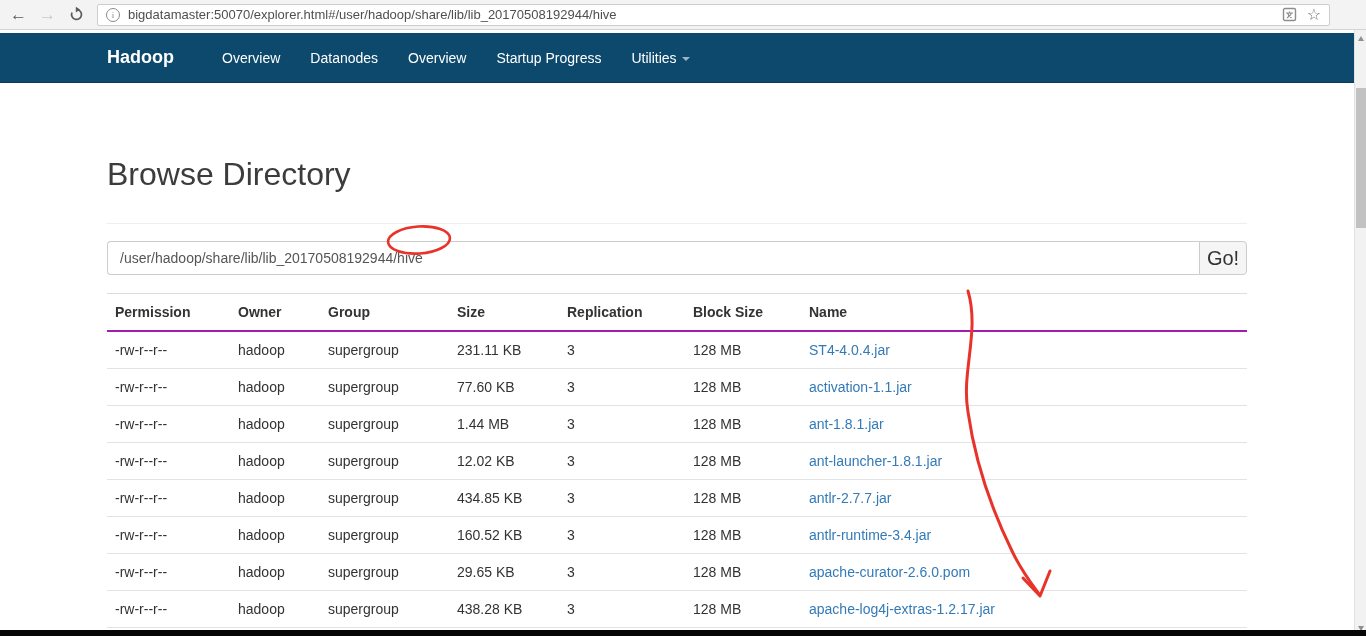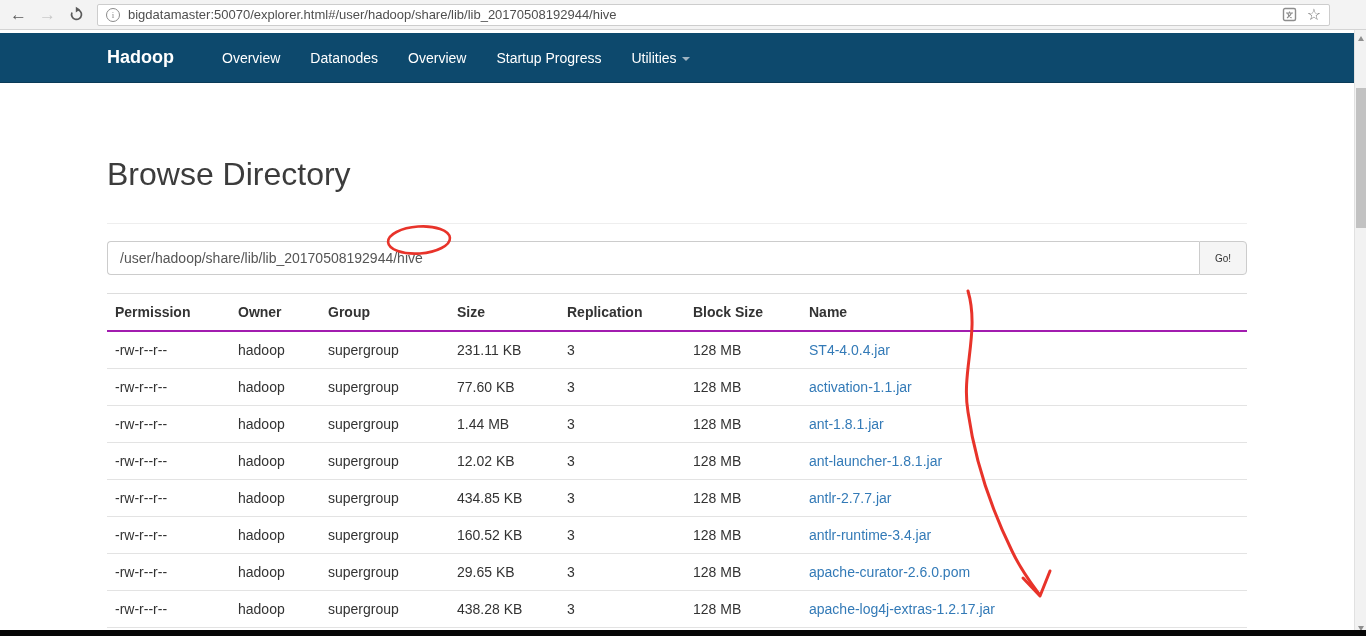--- a/index.html
+++ b/index.html
@@ -60,21 +60,21 @@
   .page-header h1 { margin:58px 0 12px; font-size:32px; font-weight:400; color:#3c3c3c; }
 
   .path-row { display:flex; margin-top:17px; }
   .path-input {
     flex:1; height:34px; padding:6px 12px; font-size:14px; color:#555;
     border:1px solid #ccc; border-right:0; border-radius:4px 0 0 4px; outline:none;
     font-family:"Liberation Sans", sans-serif;
   }
   .go-btn {
     width:48px; height:34px; border:1px solid #ccc; background:#f5f5f5; color:#333;
-    font-size:10px; border-radius:0 4px 4px 0; cursor:pointer;
+    font-size:20px; border-radius:0 4px 4px 0; cursor:pointer;
     font-family:"Liberation Sans", sans-serif;
   }
 
   table.file-table { width:100%; border-collapse:collapse; margin-top:18px; }
   .file-table th, .file-table td {
     text-align:left; padding:8px; font-size:14px; line-height:20px; color:#333;
   }
   .file-table thead tr { border-top:1px solid #ddd; border-bottom:2px solid #a21caf; }
   .file-table tbody tr { border-bottom:1px solid #e3e3e3; }
   .file-link { color:#337ab7; text-decoration:none; cursor:pointer;text-align:center; }

